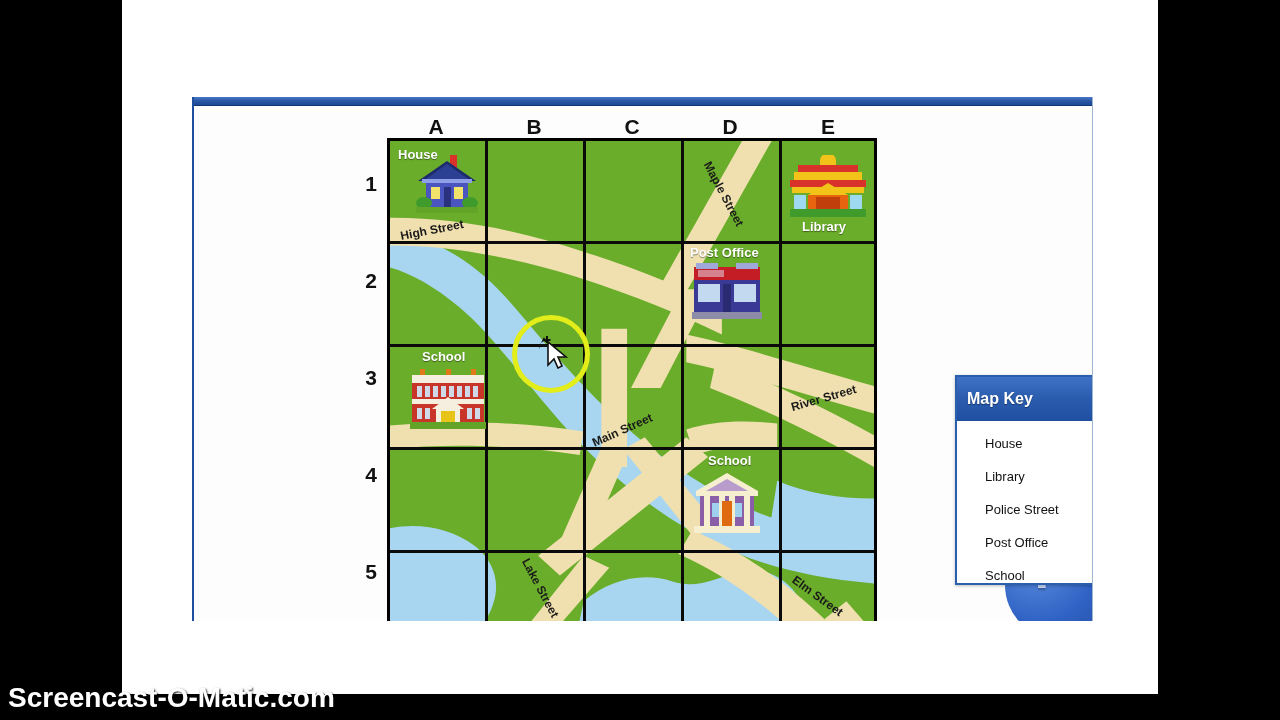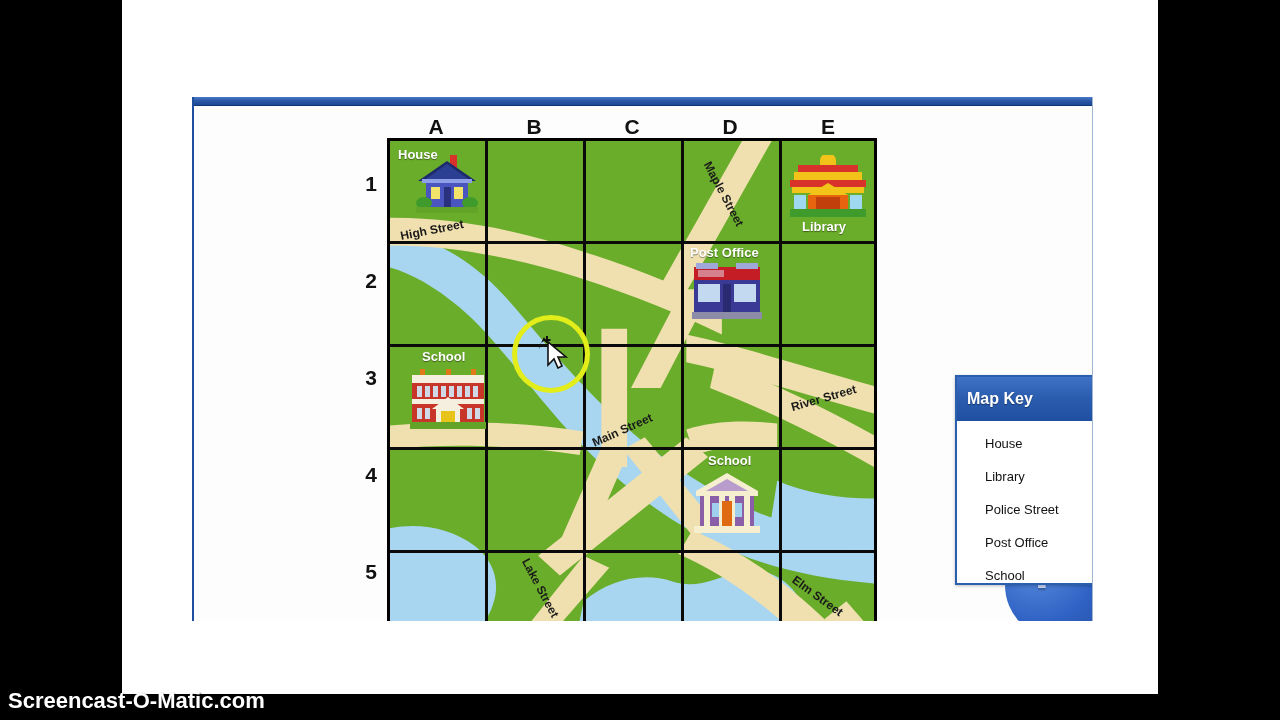--- a/index.html
+++ b/index.html
@@ -147,21 +147,21 @@
   }
   #help-button span {
     font-size: 54px; font-weight: 700; color: #c7d4f5;
     transform: translate(-16px,-16px);
     text-shadow: 0 2px 2px rgba(0,0,0,.25);
   }
 
   
   #watermark {
     position: absolute; left: 8px; bottom: 6px;
-    font-size: 22px; font-weight: 700; color: #ffffff;
+    font-size: 28px; font-weight: 700; color: #ffffff;
     text-shadow: 1px 1px 2px rgba(0,0,0,.9);
     z-index: 40;
     font-family: "Liberation Sans", sans-serif;
   }
 </style>
 </head>
 <body>
 
 <div id="screen">
 

